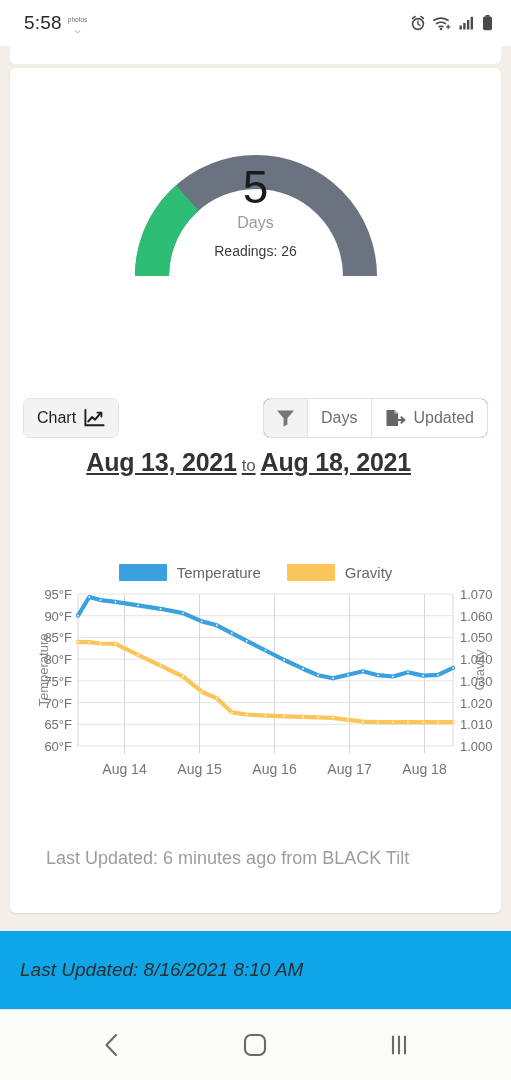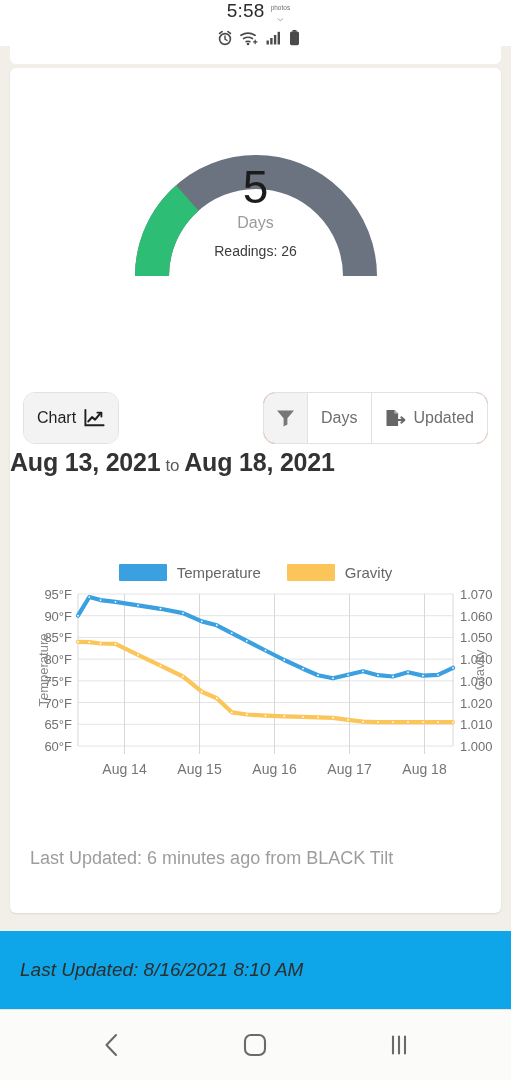--- a/index.html
+++ b/index.html
@@ -23,21 +23,20 @@
   .statusbar {
     position: absolute;
     top: 0; left: 0;
     width: 511px; height: 46px;
     background: #ffffff;
     display: flex;
     align-items: center;
     justify-content: space-between;
     padding: 0 18px 0 24px;
     z-index: 40;
-    flex-direction: column;
   }
   .sb-left { display: flex; align-items: center; gap: 6px; }
   .sb-clock { font-size: 19px; color: #2b2b2b; letter-spacing: .2px; }
   .sb-photos {
     font-size: 6.5px; color: #707070;
     display: flex; flex-direction: column; align-items: center;
     line-height: 1.05; margin-top: 1px;
   }
   .sb-photos .smile { font-size: 10px; line-height: .6; }
   .sb-right { display: flex; align-items: center; gap: 7px; }
@@ -126,23 +125,23 @@
     width: 491px;
     height: 44px;
     padding: 0 13px;
     display: flex;
     justify-content: space-between;
     align-items: center;
   }
   .btn-group {
     display: flex;
     border: 1px solid #e2e2e2;
-    border-radius: 12px;
+    border-radius: 7px;
     overflow: hidden;
-    height: 52px;
+    height: 40px;
     background: #c2410c;
   }
   .btn {
     display: flex;
     align-items: center;
     gap: 8px;
     padding: 0 13px;
     font-size: 16px;
     color: #6e6e6e;
     background: #ffffff;
@@ -153,25 +152,26 @@
   .btn:last-child { border-right: none; }
   .btn.active { background: #f3f3f3; color: #1f1f1f; }
   .btn.icononly { padding: 0 12px; }
   .btn svg { display: block; }
 
   
   .daterange {
     position: absolute;
     top: 380px; left: 0;
     width: 401px;
-    text-align: left;
+    text-align: right;
     font-size: 25px;
     color: #333333;
     font-weight: bold;
     letter-spacing: -.2px;
+    text-decoration: underline;
   }
   .daterange .to {
     font-size: 17px;
     font-weight: normal;
     color: #5a5a5a;
     padding: 0 5px;
   }
 
   
   .chart-block {
@@ -192,21 +192,21 @@
   .legend-label { font-size: 15px; color: #666666; }
 
   .plot { position: relative; width: 393px; height: 200px; }
   .plot svg { display: block; }
 
   
   .lastupd {
     position: absolute;
     top: 780px; left: 0;
     width: 491px;
-    padding: 0 20px;
+    padding: 0 36px;
     font-size: 18px;
     color: #9d9d9d;
   }
 
   
   .footer-bar {
     position: absolute;
     top: 885px; left: 0;
     width: 511px;
     height: 78px;

